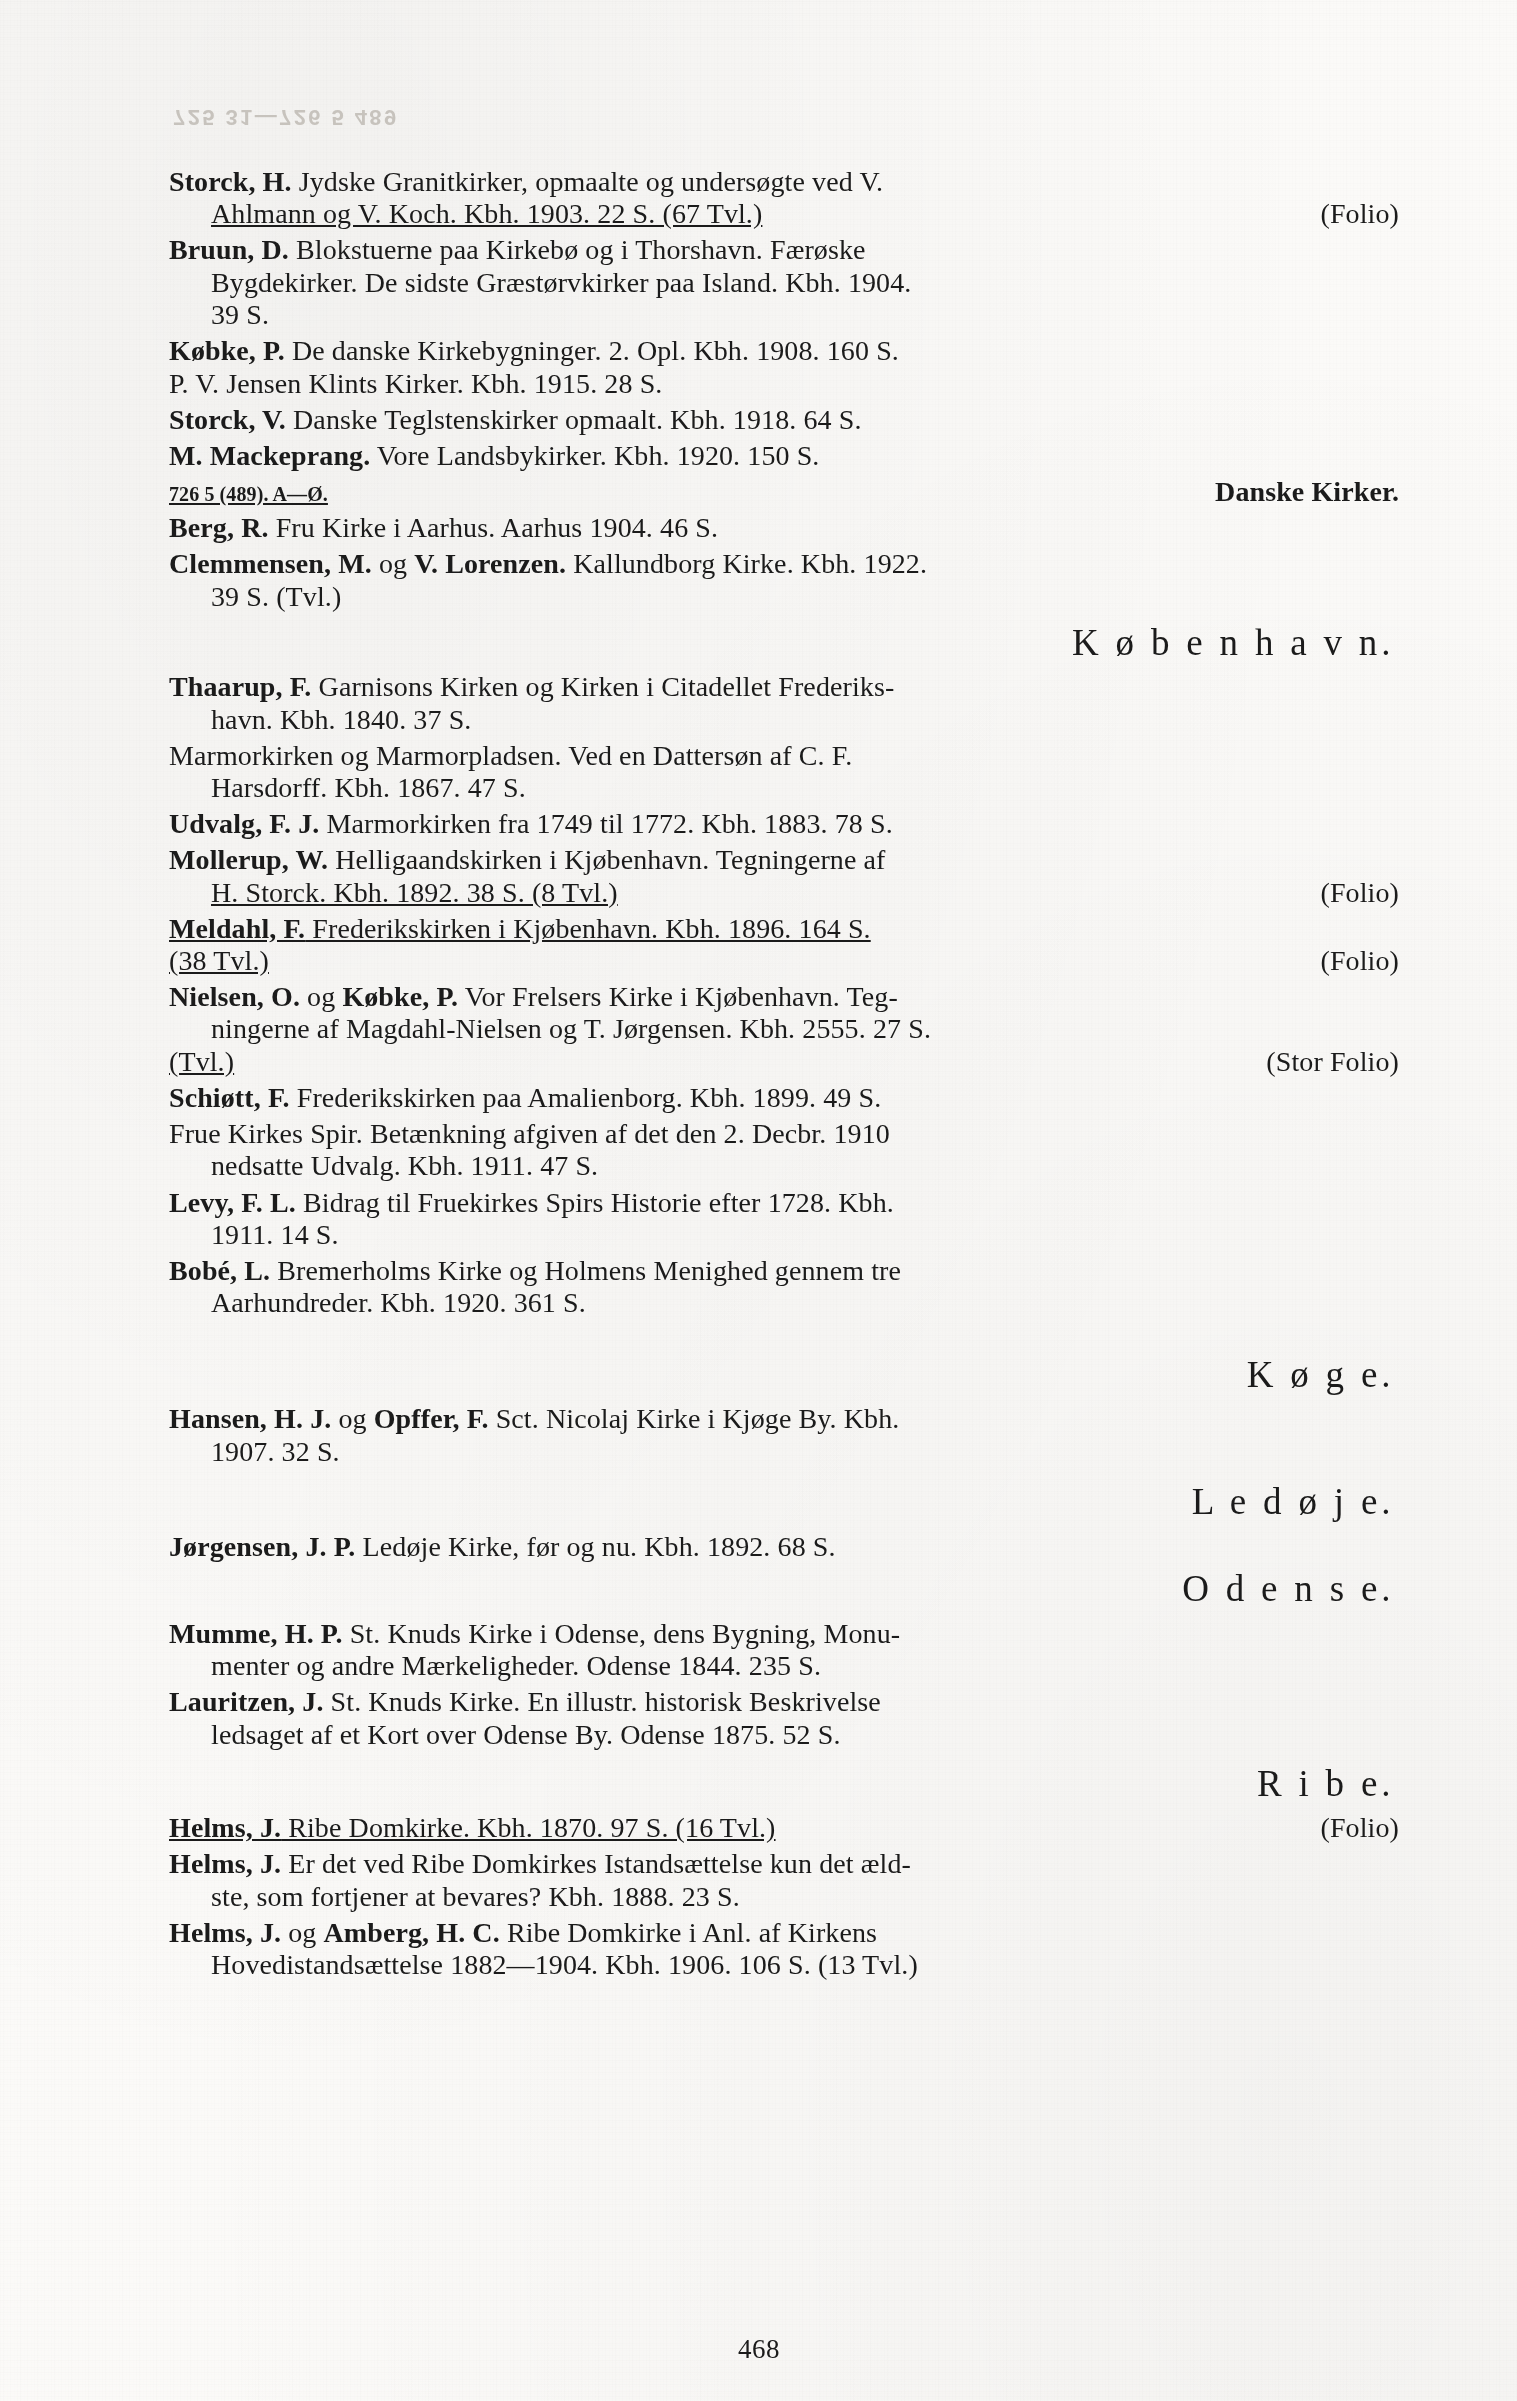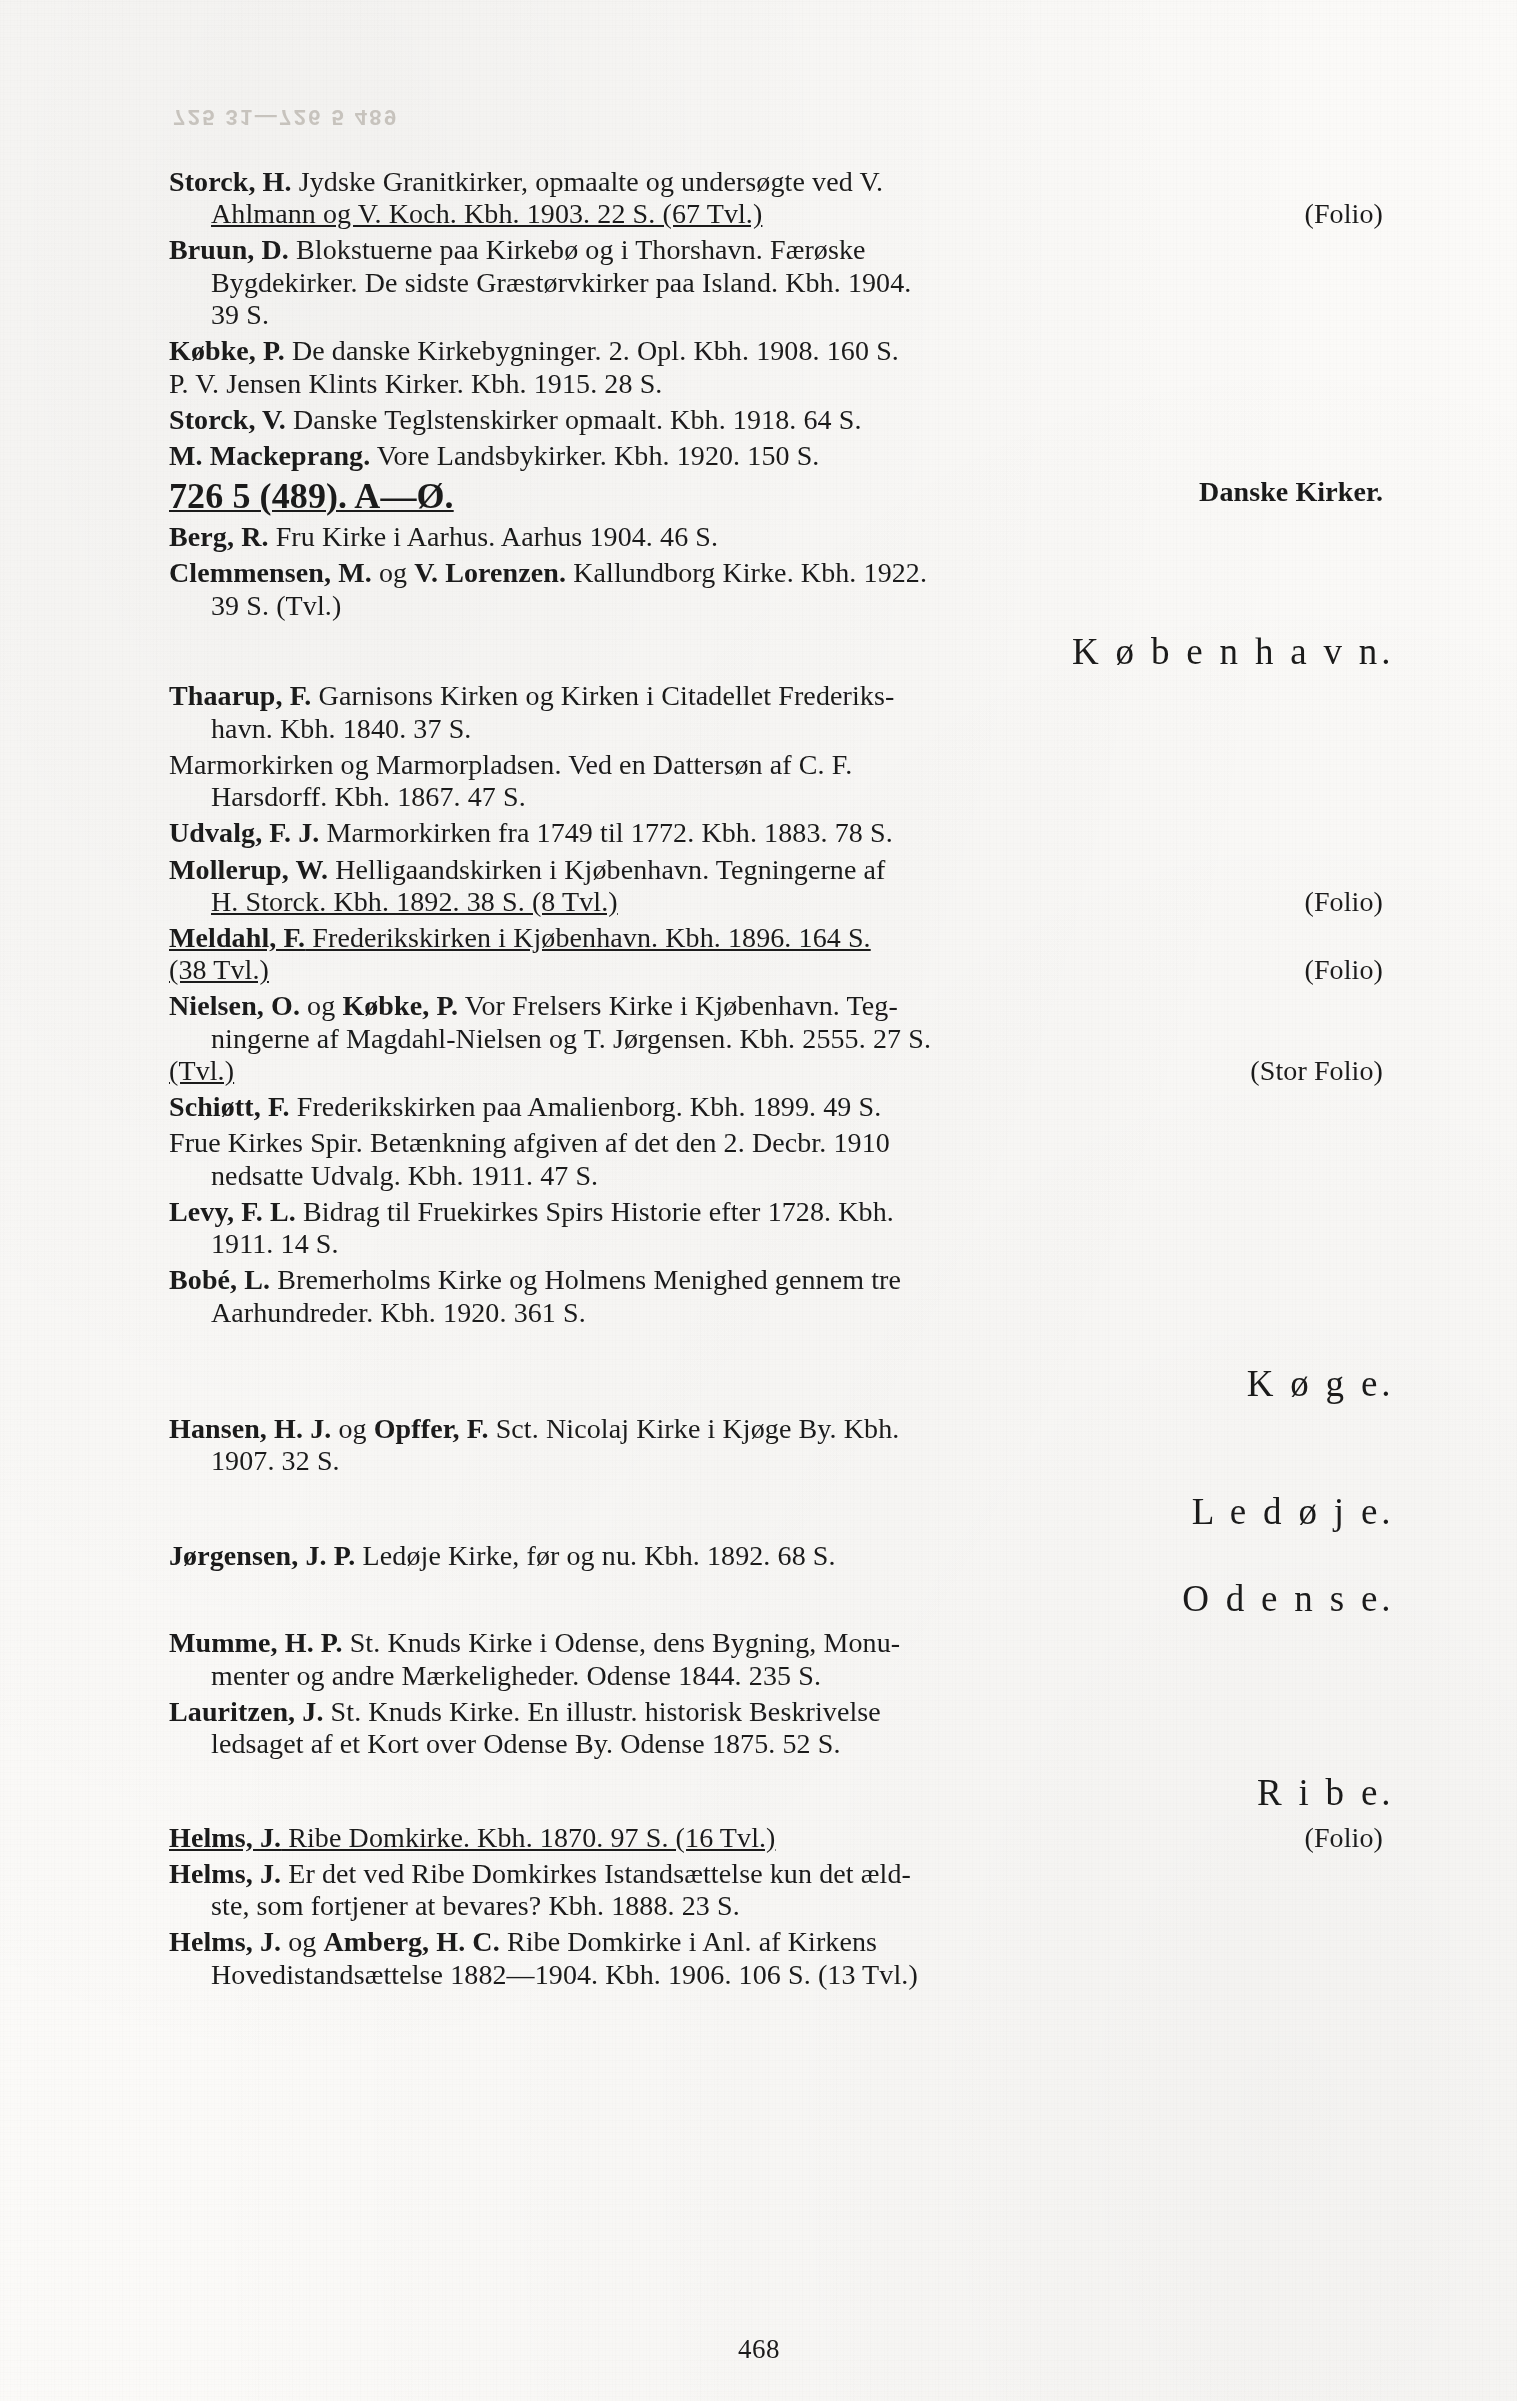--- a/index.html
+++ b/index.html
@@ -66,21 +66,21 @@
   .right {
     float: right;
   }
   .rowline {
     display: block;
     position: relative;
     text-decoration: underline;
   }
   .rowline .right {
     position: absolute;
-    right: 16px;
+    right: 0;
     top: 0;
   }
   .section-head {
     font-size: 37px;
     text-align: right;
     letter-spacing: 3.8px;
     margin: 7.7px 0 7.7px 0;
     padding-right: 4.8px;
   }
   .pagenum {
@@ -126,21 +126,21 @@
 
     <div class="entry">
       <span class="lbl">Storck, V.</span><span> Danske Teglstenskirker opmaalt. Kbh. 1918. 64 S.</span>
     </div>
 
     <div class="entry">
       <span class="lbl">M. Mackeprang.</span><span> Vore Landsbykirker. Kbh. 1920. 150 S.</span>
     </div>
 
     <div class="entry rowline">
-      <span class="lbl" style="font-size:36px;">726 5 (489). A—Ø.</span>
+      <span class="lbl" style="font-size:20px;">726 5 (489). A—Ø.</span>
       <span class="right lbl">Danske Kirker.</span>
     </div>
 
     <div class="entry">
       <span class="lbl">Berg, R.</span><span> Fru Kirke i Aarhus. Aarhus 1904. 46 S.</span>
     </div>
 
     <div class="entry">
       <span class="lbl">Clemmensen, M.</span><span> og </span><span class="lbl">V. Lorenzen.</span><span> Kallundborg Kirke. Kbh. 1922.</span>
       <div class="cont"><span>39 S. (Tvl.)</span></div>

